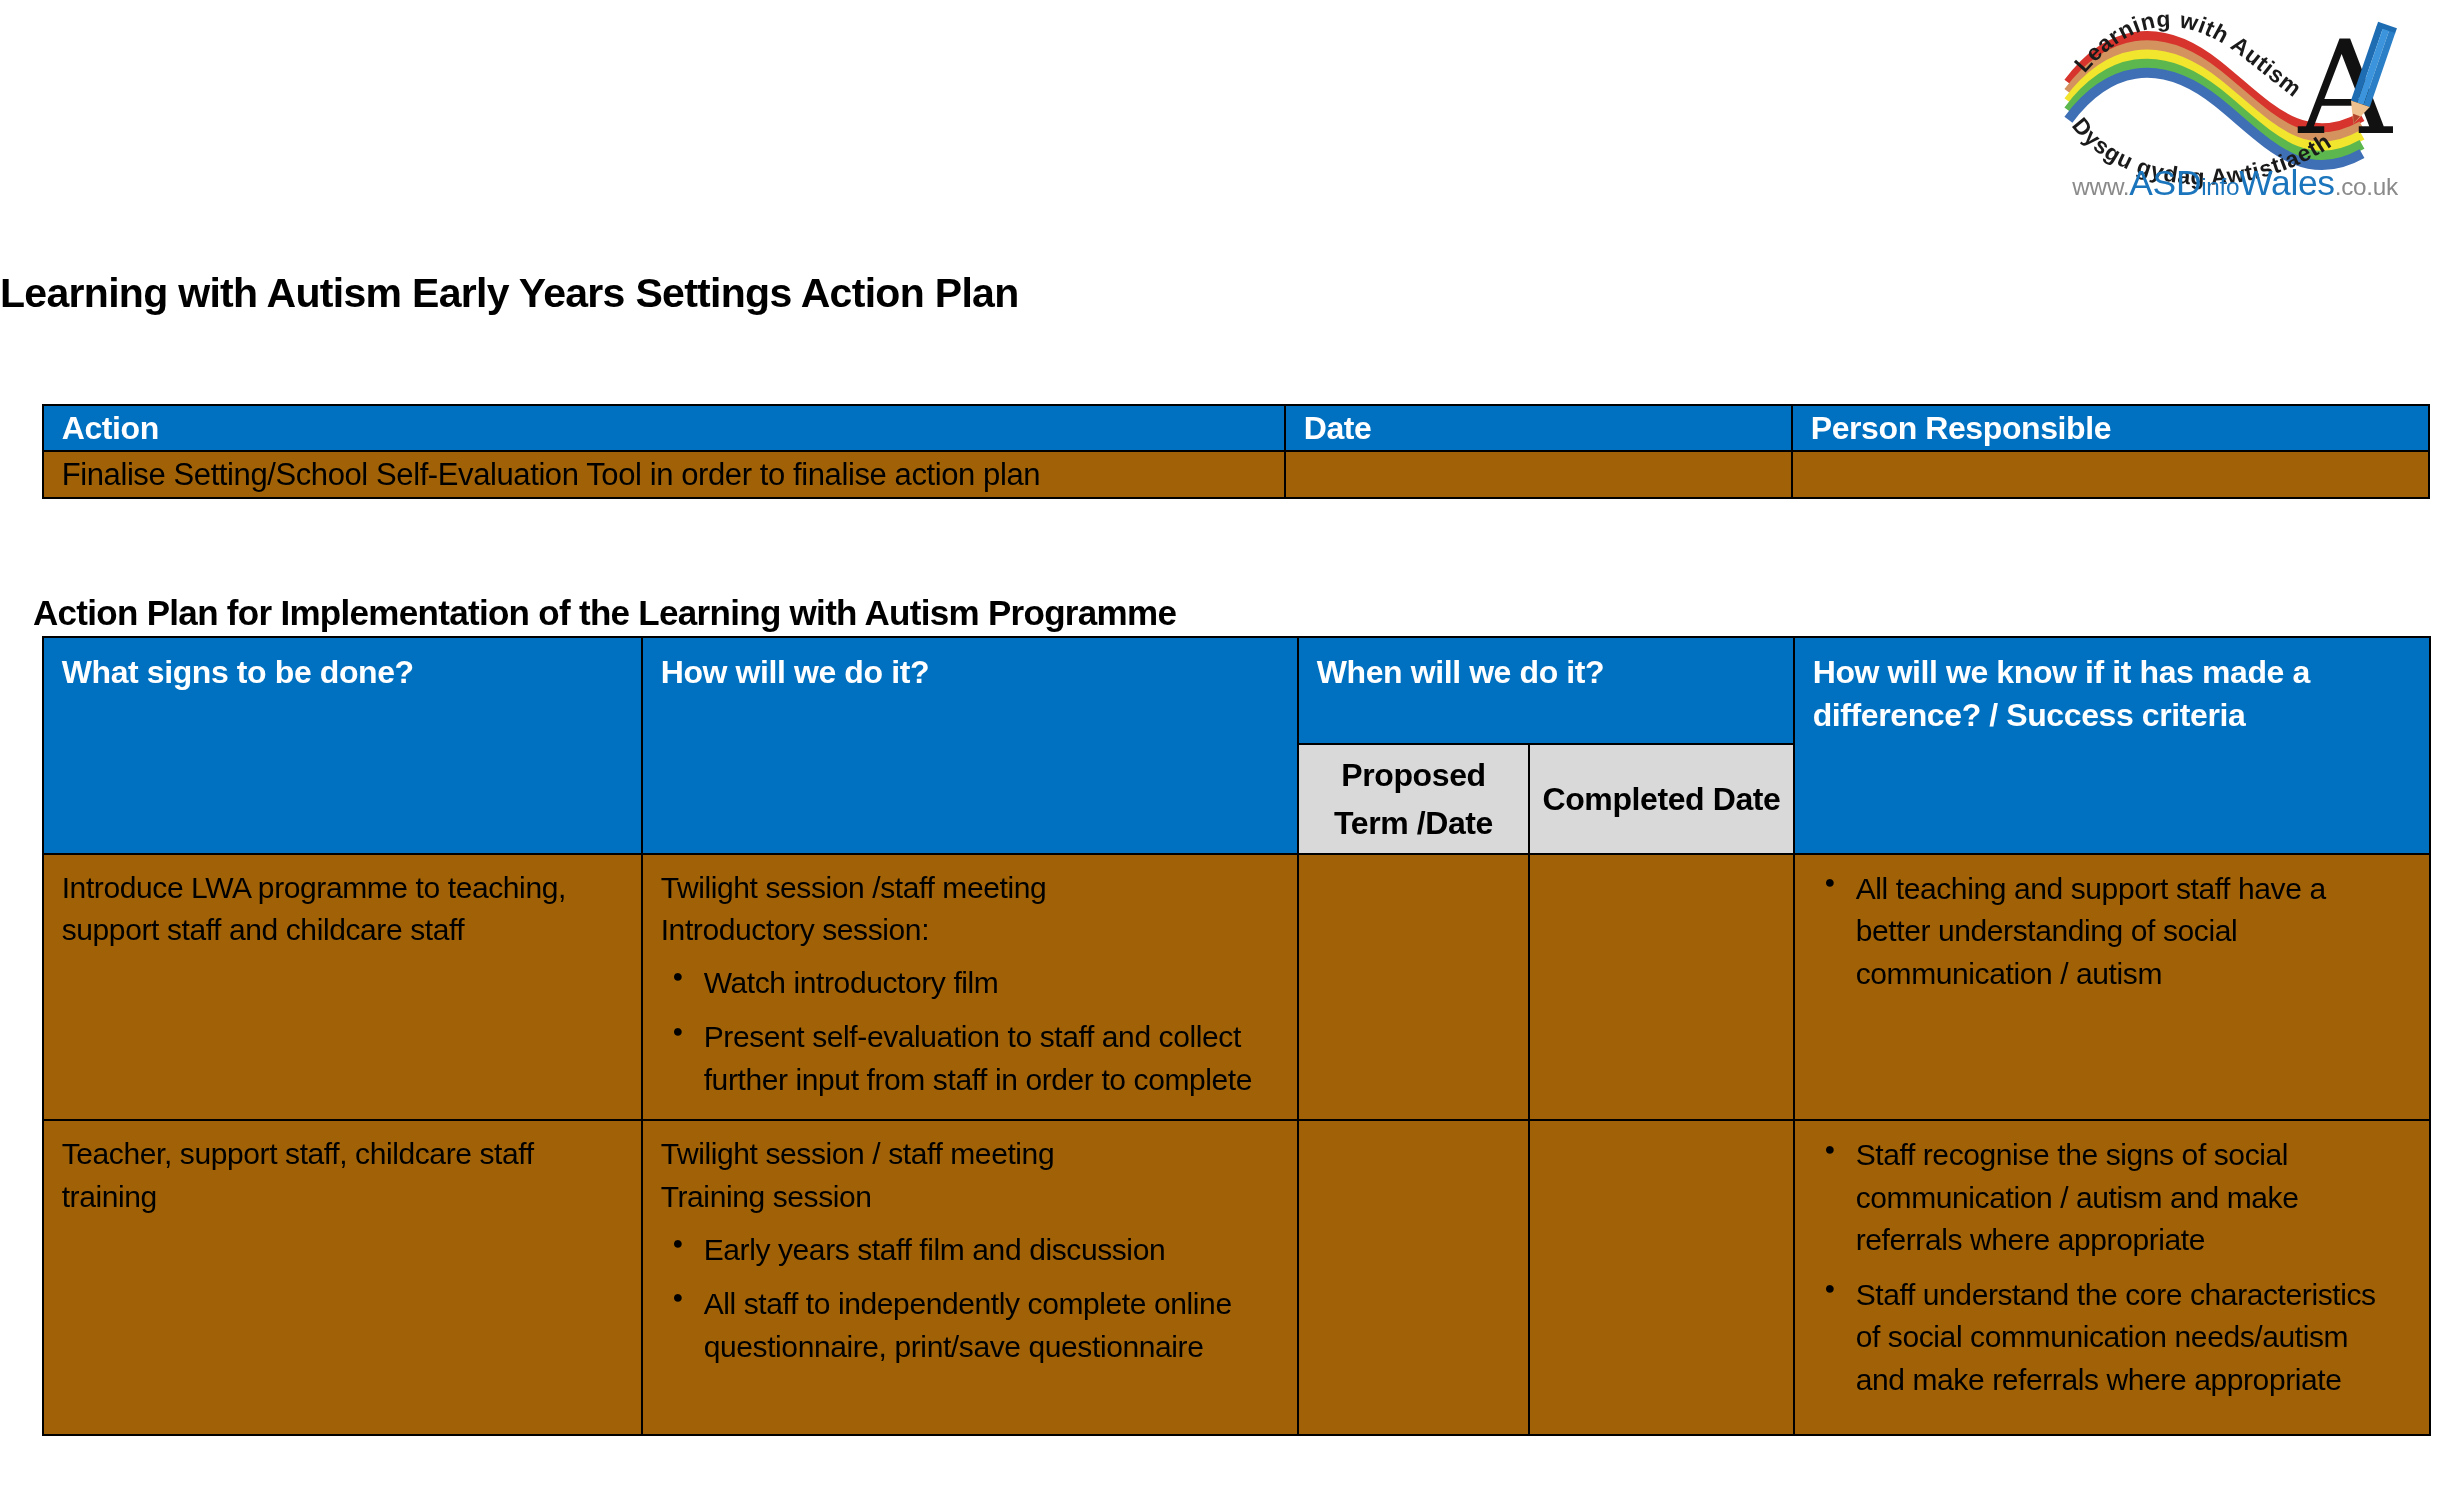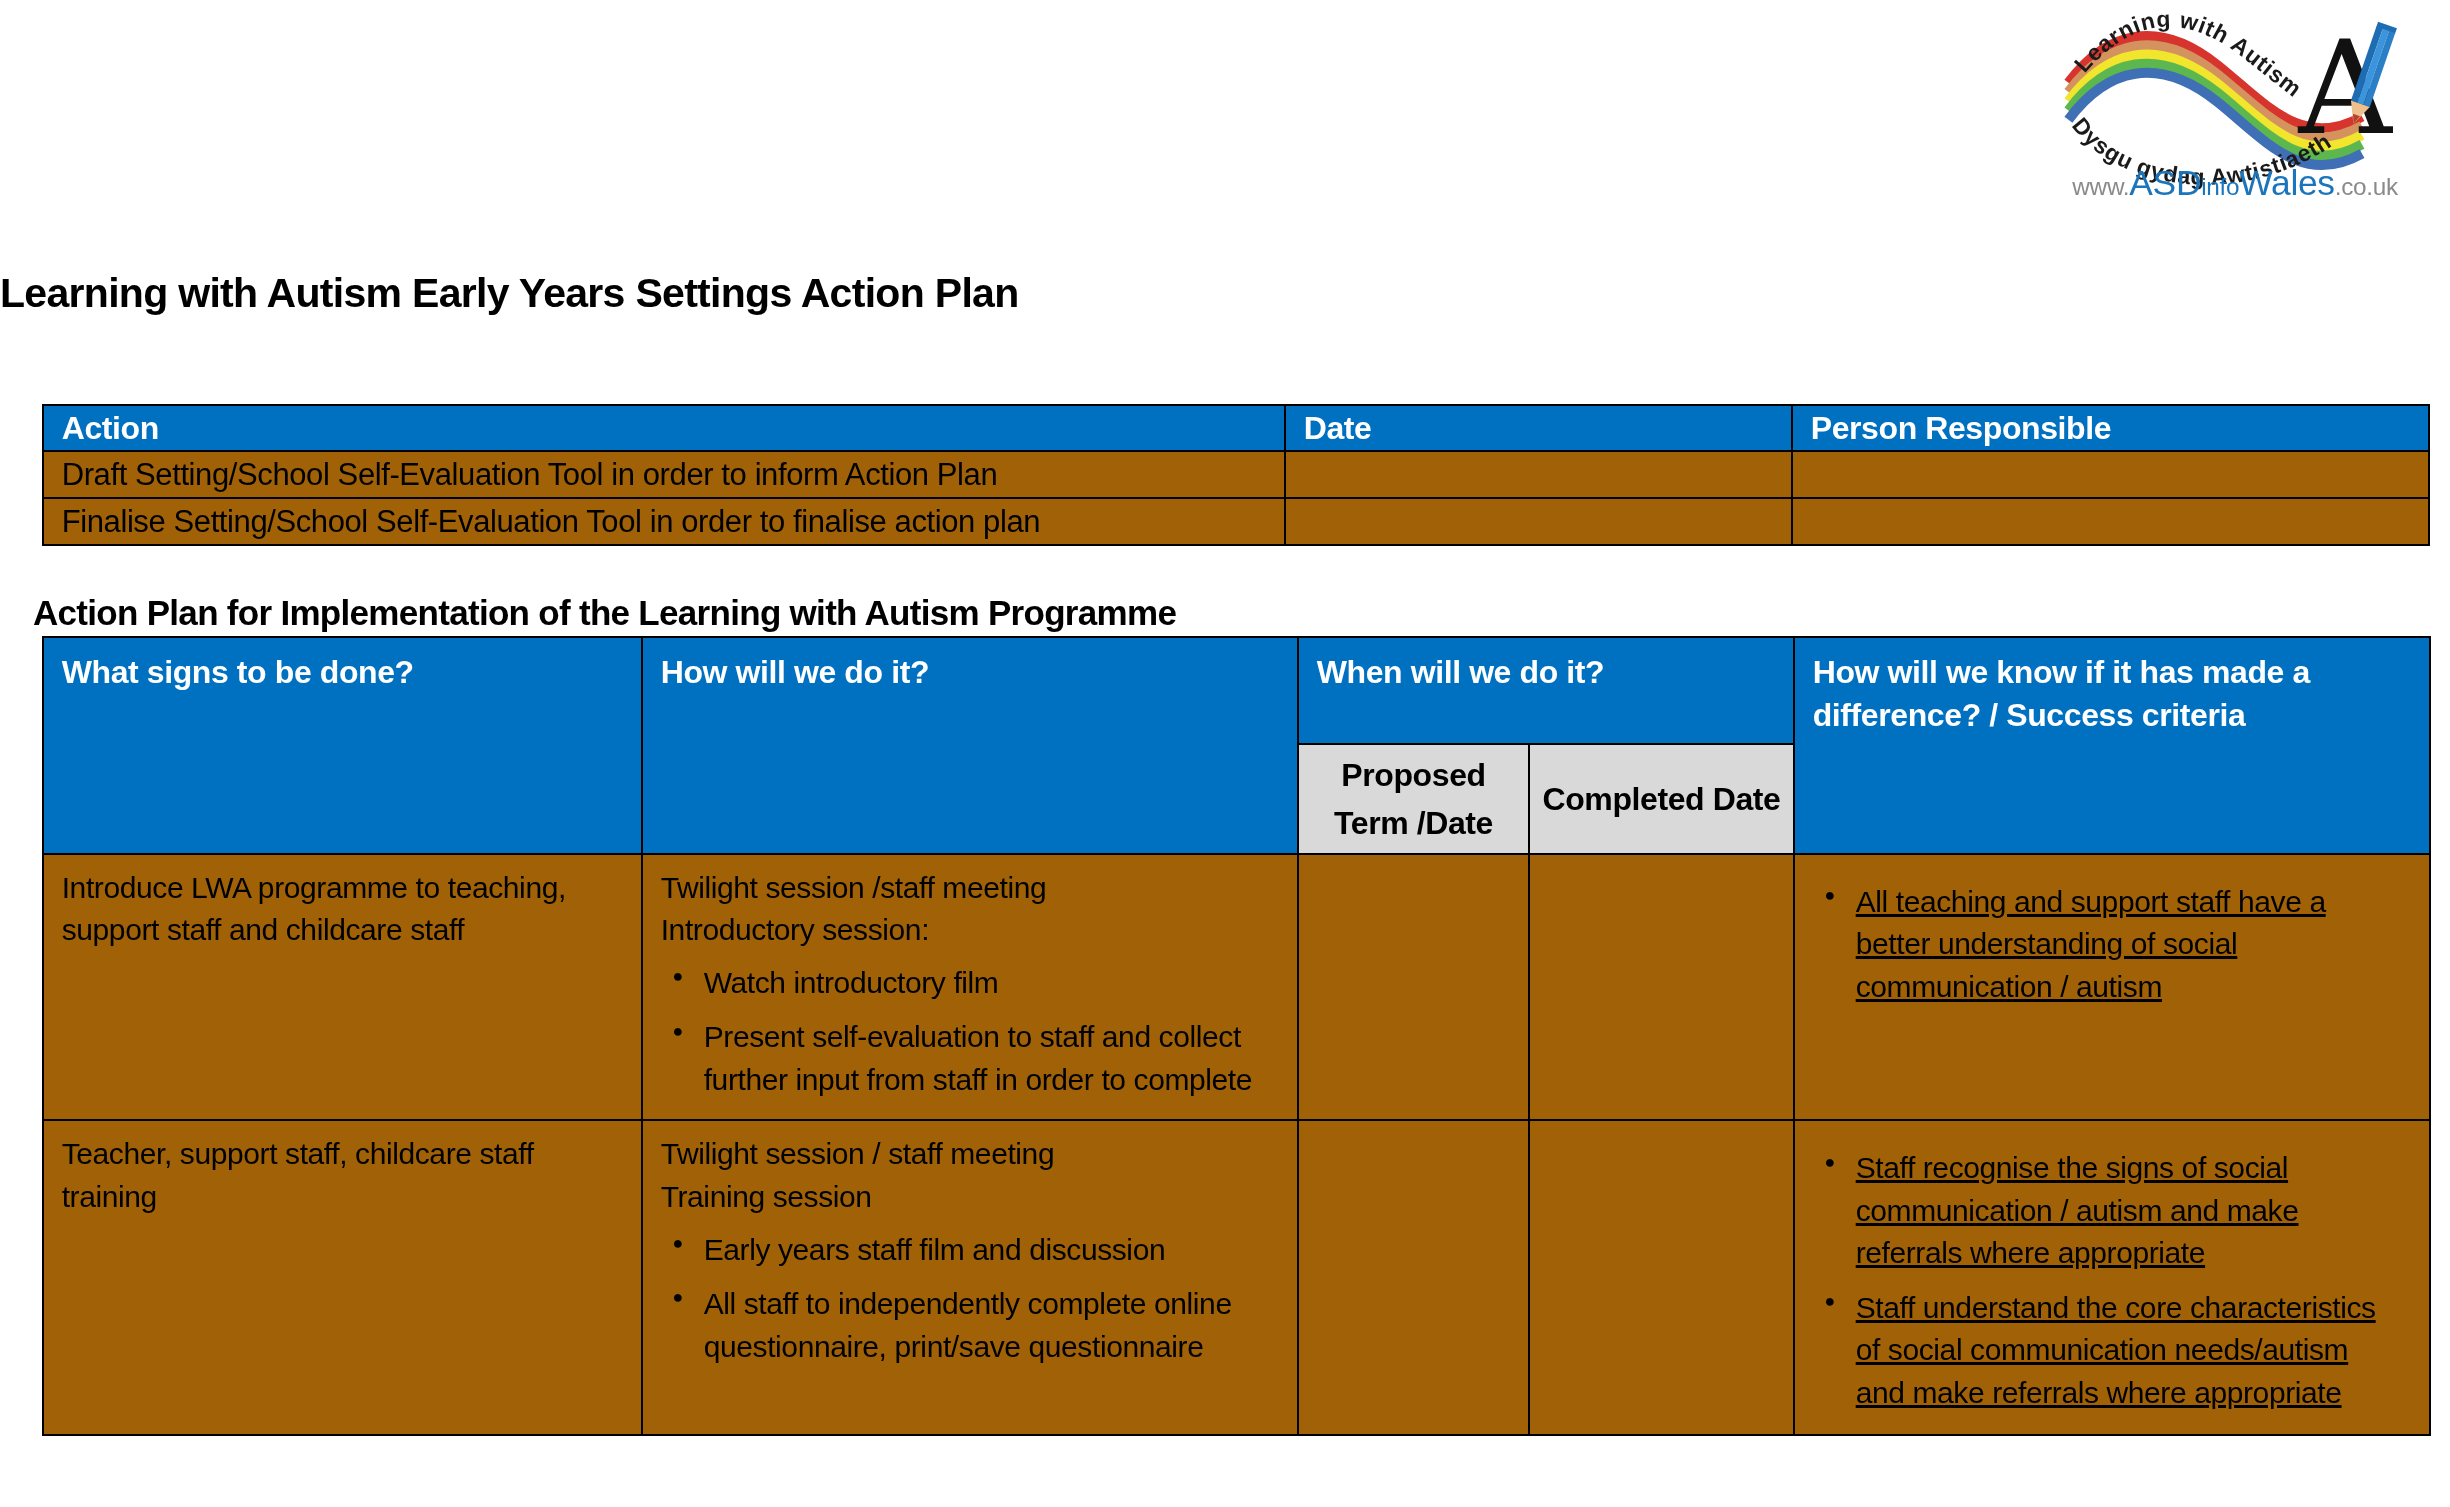--- a/index.html
+++ b/index.html
@@ -43,21 +43,21 @@
   .action-table tr.hrow1{height:107px;}
   .action-table tr.hrow2{height:108px;}
   .action-table tr.body-r1{height:254px;}
   .action-table tr.body-r2{height:315px;border-radius:15px;}
   .action-table td{
     vertical-align:top;font-size:30px;line-height:1.42;
     padding:11.8px 44px 5.9px 17.7px;
   }
   .cell-line{margin:0 0 0 0;}
   ul.bullets{list-style:none;margin:10.3px 0 0 0;padding:0;}
-  ul.bullets.flush{margin-top:14px;text-decoration:underline;}
+  ul.bullets.flush{margin-top:1px;}
   ul.bullets li{position:relative;padding-left:43px;margin:0 0 11.8px 0;}
   ul.bullets li::before{
     content:"●";position:absolute;left:11.8px;top:0.30em;font-size:0.60em;line-height:1;
   }
 </style>
 </head>
 <body>
 
 <div class="logo">
   <svg width="343" height="203" viewBox="0 0 465 275" xmlns="http://www.w3.org/2000/svg">
@@ -104,25 +104,20 @@
   <colgroup>
       <col style="width:1242px">
       <col style="width:507px">
       <col style="width:637px">
     </colgroup>
   <tbody>
       <tr>
     <th>Action</th>
     <th>Date</th>
     <th>Person Responsible</th>
-  </tr>
-  <tr>
-    <td>Draft Setting/School Self-Evaluation Tool in order to inform Action Plan</td>
-    <td></td>
-    <td></td>
   </tr>
   <tr>
     <td>Finalise Setting/School Self-Evaluation Tool in order to finalise action plan</td>
     <td></td>
     <td></td>
   </tr>
 </tbody>
   </table>
 
 <div class="section-heading">Action Plan for Implementation of the Learning with Autism Programme</div>

